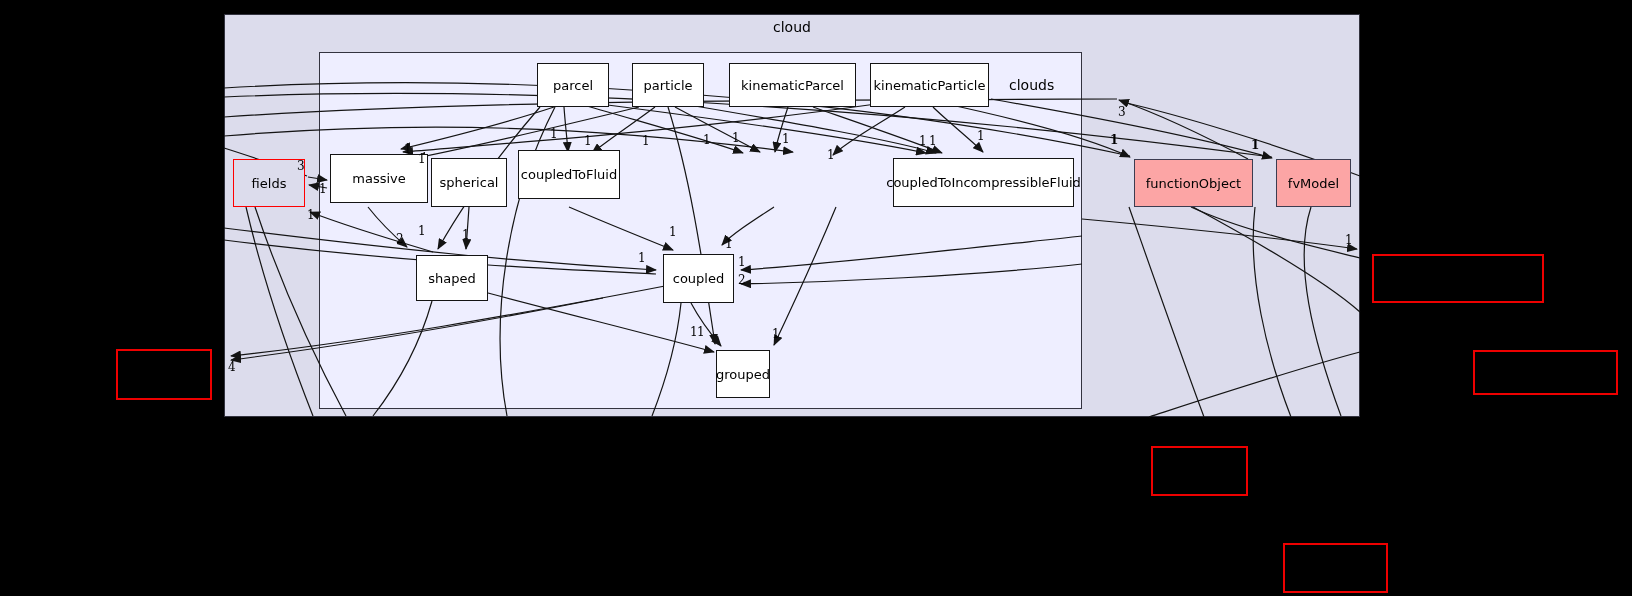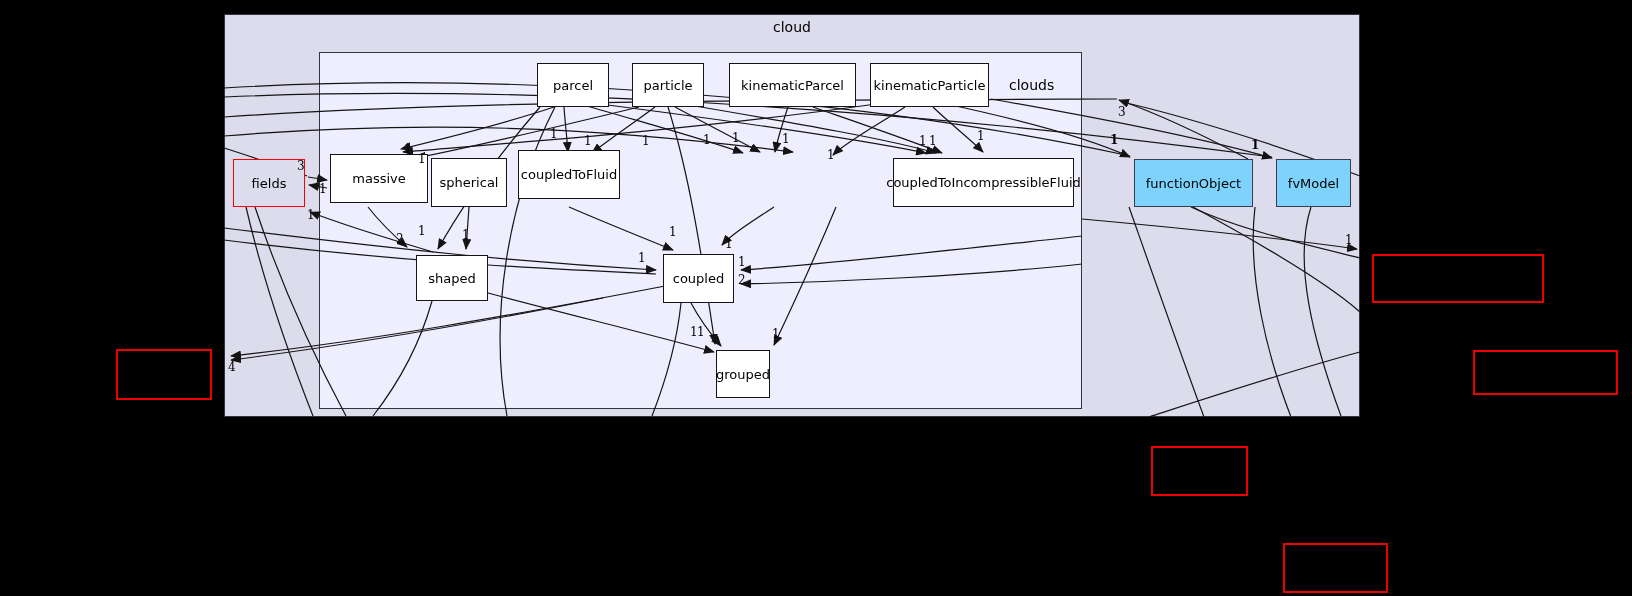--- a/index.html
+++ b/index.html
@@ -6,21 +6,21 @@
   #canvas{position:relative;width:1632px;height:596px;background:#000;overflow:hidden;
           font-family:"DejaVu Sans","Liberation Sans",sans-serif;margin-left:41px;}
   .cluster{position:absolute;box-sizing:border-box;border:1px solid #33333f;}
   .cluster.outer{left:183px;top:14px;width:1136px;height:403px;background:#dcdcec;}
   .cluster.inner{left:278px;top:52px;width:763px;height:357px;background:#eeeeff;}
   .cluster-label{position:absolute;z-index:4;color:#000;font-size:14px;line-height:16px;}
   #edges{position:absolute;left:0;top:0;z-index:2;}
   .n{position:absolute;box-sizing:border-box;background:#fff;border:1px solid #141414;
      z-index:3;display:flex;align-items:center;justify-content:center;
      font-size:13px;color:#000;white-space:nowrap;}
-  .n.dir{background:#7dd3fc;border-color:#3c3c50;}
+  .n.dir{background:#fca5a5;border-color:#3c3c50;}
   .n.highlight{background:#dcdcec;border:1.5px solid #ff0000;}
   .ext{position:absolute;box-sizing:border-box;background:#000;border:2px solid #ee0000;z-index:3;}
   .el{position:absolute;z-index:5;color:#000;font-family:"DejaVu Serif","Liberation Serif",serif;
       font-size:12px;line-height:12px;}
   .el.b{font-weight:bold;}
 </style>
 </head>
 <body>
 
 <div id="canvas">

